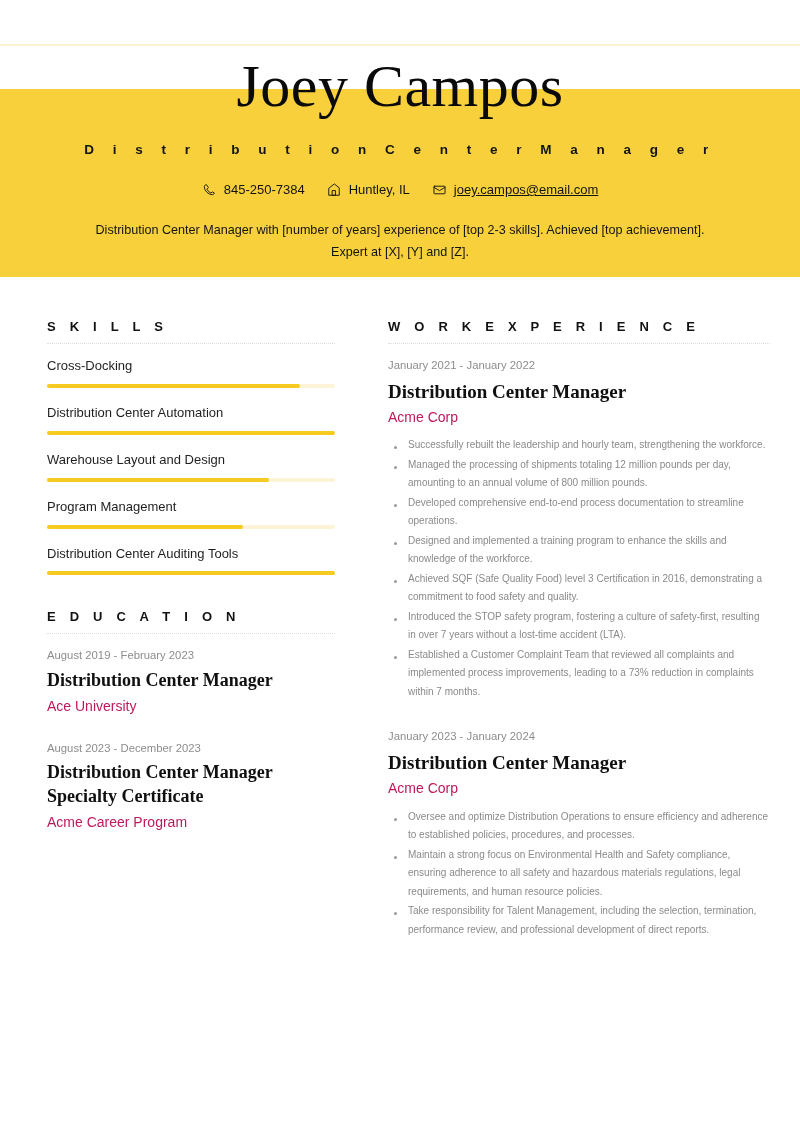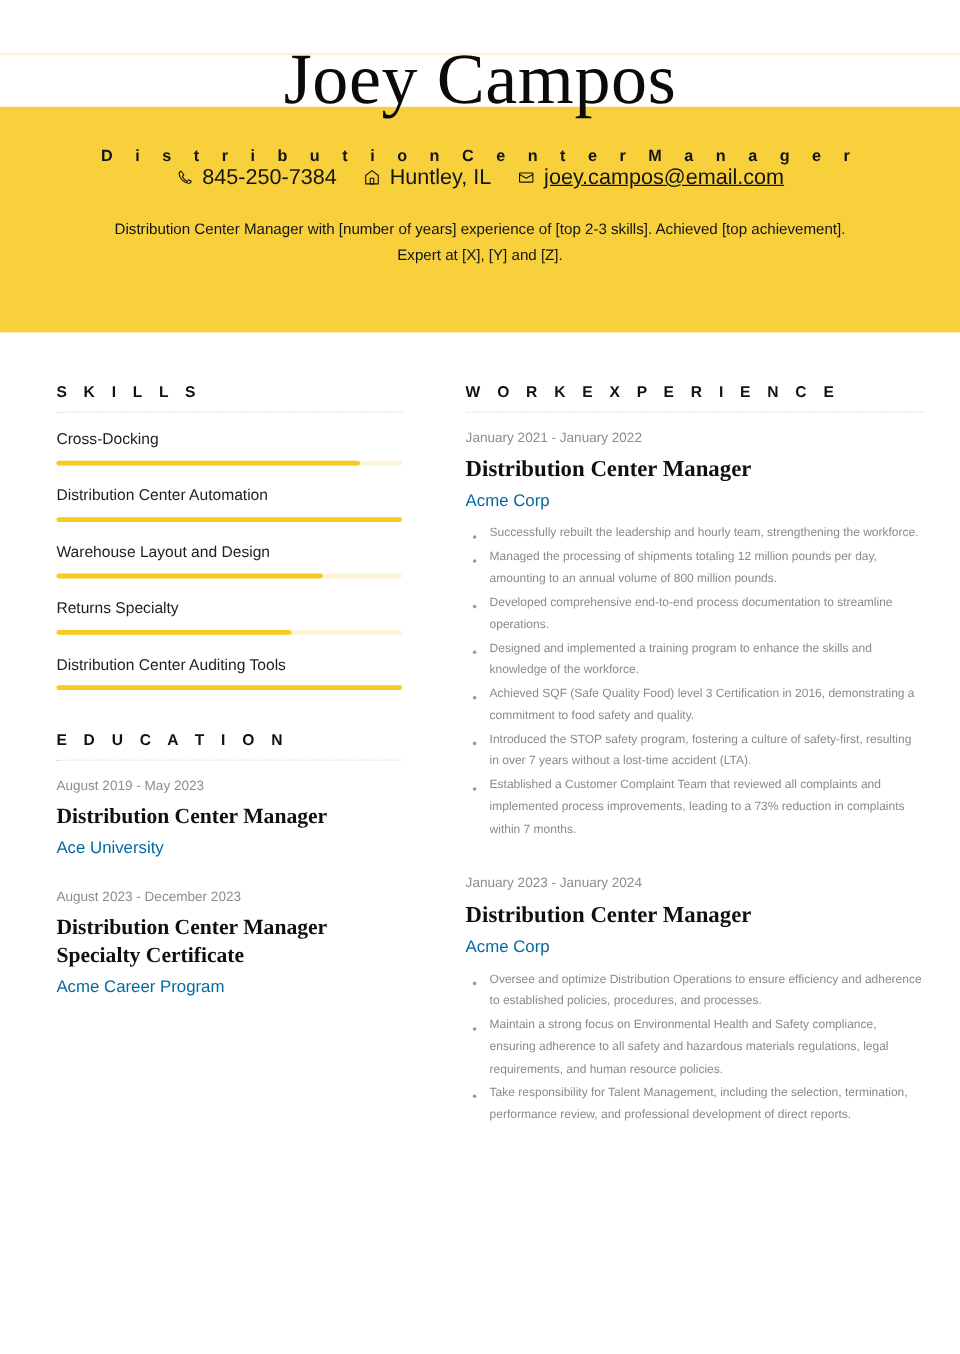--- a/index.html
+++ b/index.html
@@ -47,37 +47,38 @@
     width: 800px;
     text-align: center;
   }
   .name {
     font-family: "Liberation Serif", serif;
     font-weight: 400;
     font-size: 60px;
     line-height: 1;
     letter-spacing: 0.5px;
     color: #0a0a0a;
-    padding-top: 36px;
+    padding-top: 56px;
     margin: 0;
   }
   .job-title {
     margin: 26px 0 0 0;
     font-size: 13.5px;
     font-weight: 700;
     letter-spacing: 7.5px;
     color: #141414;
     text-transform: none;
   }
   .contact-row {
+    margin-top: 25px;
     display: flex;
     justify-content: center;
     align-items: flex-end;
     gap: 22px;
-    font-size: 18px;
+    font-size: 13px;
     color: #141414;
   }
   .contact-item {
     display: flex;
     align-items: center;
     gap: 7px;
     white-space: nowrap;
   }
   .contact-item .ci-icon {
     display: inline-flex;
@@ -171,21 +172,21 @@
   .entry-role {
     font-family: "Liberation Serif", serif;
     font-size: 18px;
     font-weight: 700;
     color: #101010;
     line-height: 1.32;
     margin-bottom: 4px;
   }
   .entry-org {
     font-size: 14px;
-    color: #0369a1;
+    color: #be185d;
     line-height: 1.4;
   }
 
   .job-entry { margin-bottom: 28px; }
   .job-entry .entry-role { font-size: 19px; }
   .bullets {
     margin: 9px 0 0 0;
     padding-left: 18px;
     list-style: none;
   }
@@ -276,40 +277,40 @@
               <div class="skill-fill" style="width: 100%;"></div>
             </div>
           </div>
           <div class="skill">
             <div class="skill-name">Warehouse Layout and Design</div>
             <div class="skill-track">
               <div class="skill-fill" style="width: 77%;"></div>
             </div>
           </div>
           <div class="skill">
-            <div class="skill-name">Returns Specialty</div>
+            <div class="skill-name">Program Management</div>
             <div class="skill-track">
               <div class="skill-fill" style="width: 68%;"></div>
             </div>
           </div>
           <div class="skill">
             <div class="skill-name">Distribution Center Auditing Tools</div>
             <div class="skill-track">
               <div class="skill-fill" style="width: 100%;"></div>
             </div>
           </div>
         </div>
     </div>
 
     <div class="edu-section">
       <div class="section-title">E D U C A T I O N</div>
       <div class="section-rule dotted"></div>
       <div id="education-list">
           <div class="entry">
-            <div class="entry-dates">August 2019 - May 2023</div>
+            <div class="entry-dates">August 2019 - February 2023</div>
             <div class="entry-role">Distribution Center Manager</div>
             <div class="entry-org">Ace University</div>
           </div>
           <div class="entry">
             <div class="entry-dates">August 2023 - December 2023</div>
             <div class="entry-role">Distribution Center Manager Specialty Certificate</div>
             <div class="entry-org">Acme Career Program</div>
           </div>
         </div>
     </div>

